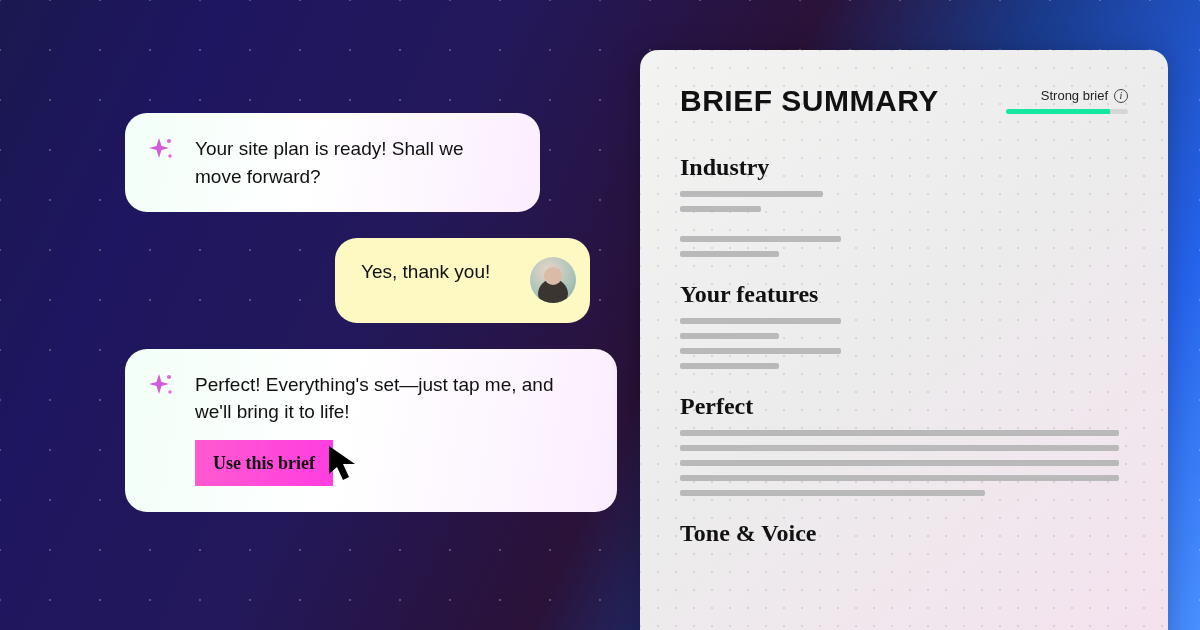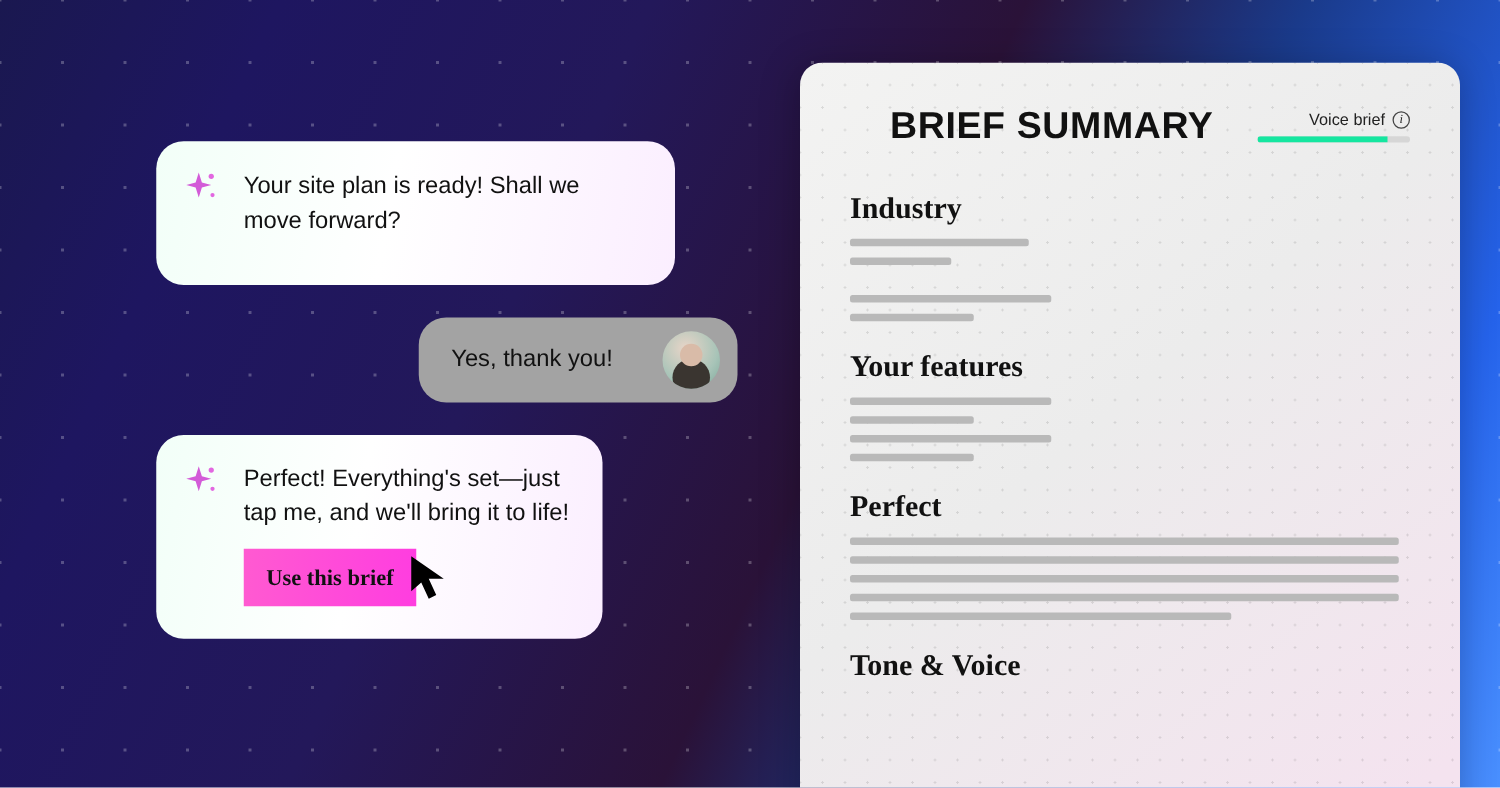--- a/index.html
+++ b/index.html
@@ -22,42 +22,42 @@
   
   .chat {
     position: absolute;
     left: 125px;
     top: 113px;
     width: 470px;
   }
   .bubble {
     position: relative;
     border-radius: 22px;
-    padding: 22px 26px 38px 70px;
+    padding: 22px 26px 22px 70px;
     margin-bottom: 26px;
     font-size: 19px;
     line-height: 1.45;
     color: #111;
     width: 415px;
   }
   .bubble.ai {
     background: linear-gradient(100deg, #f2fff8 0%, #ffffff 45%, #fbeeff 100%);
   }
   .sparkle {
     position: absolute;
     left: 20px;
     top: 22px;
     width: 30px;
     height: 30px;
   }
   .bubble.user {
-    background: #a3a3a3;
+    background: #fef9c3;
     width: 255px;
     margin-left: 210px;
-    padding: 20px 70px 20px 26px;
+    padding: 20px 70px 37px 26px;
   }
   .avatar {
     position: absolute;
     right: 14px;
     top: 50%;
     transform: translateY(-50%);
     width: 46px;
     height: 46px;
     border-radius: 50%;
     background: radial-gradient(circle at 40% 30%, #e8d5c8 0%, #a8c4b8 60%, #7ba89a 100%);
@@ -86,21 +86,21 @@
     padding: 10px 18px;
     cursor: pointer;
     font-family: Liberation Serif, serif;
   }
   .cursor {
     position: absolute;
     width: 34px;
     height: 40px;
     z-index: 5;
   }
-  .bubble3 { width: 357px; padding-bottom: 26px; }
+  .bubble3 { width: 492px; padding-bottom: 26px; }
 
   
   .panel {
     position: absolute;
     left: 640px;
     top: 50px;
     width: 528px;
     height: 640px;
     border-radius: 18px;
     background: linear-gradient(140deg, #f3f3f2 0%, #ececec 45%, #f4e3ef 92%);
@@ -110,21 +110,20 @@
       linear-gradient(140deg, #f3f3f2 0%, #ececec 45%, #f4e3ef 92%);
     background-size: 18px 18px, auto;
     background-position: 9px 9px, 0 0;
     padding: 34px 40px 0 40px;
   }
   .panel-head {
     display: flex;
     justify-content: space-between;
     align-items: center;
     margin-bottom: 36px;
-    margin-left: 32px;
   }
   .panel-title {
     font-weight: 800;
     font-size: 30px;
     letter-spacing: 0.5px;
     color: #111;
   }
   .strength {
     text-align: right;
     font-size: 13px;
@@ -212,21 +211,21 @@
     </div>
   </div>
 
 </div>
 
 <div class="panel">
   <div class="panel-head">
     <div class="panel-title">BRIEF SUMMARY</div>
     <div class="strength">
       <div class="strength-label">
-        <span>Voice brief</span>
+        <span>Strong brief</span>
         <span class="info-icon">i</span>
       </div>
       <div class="strength-bar">
         <div class="strength-fill"></div>
       </div>
     </div>
   </div>
 
   <div class="section-h">Industry</div>
   <div class="placeholder-lines">

